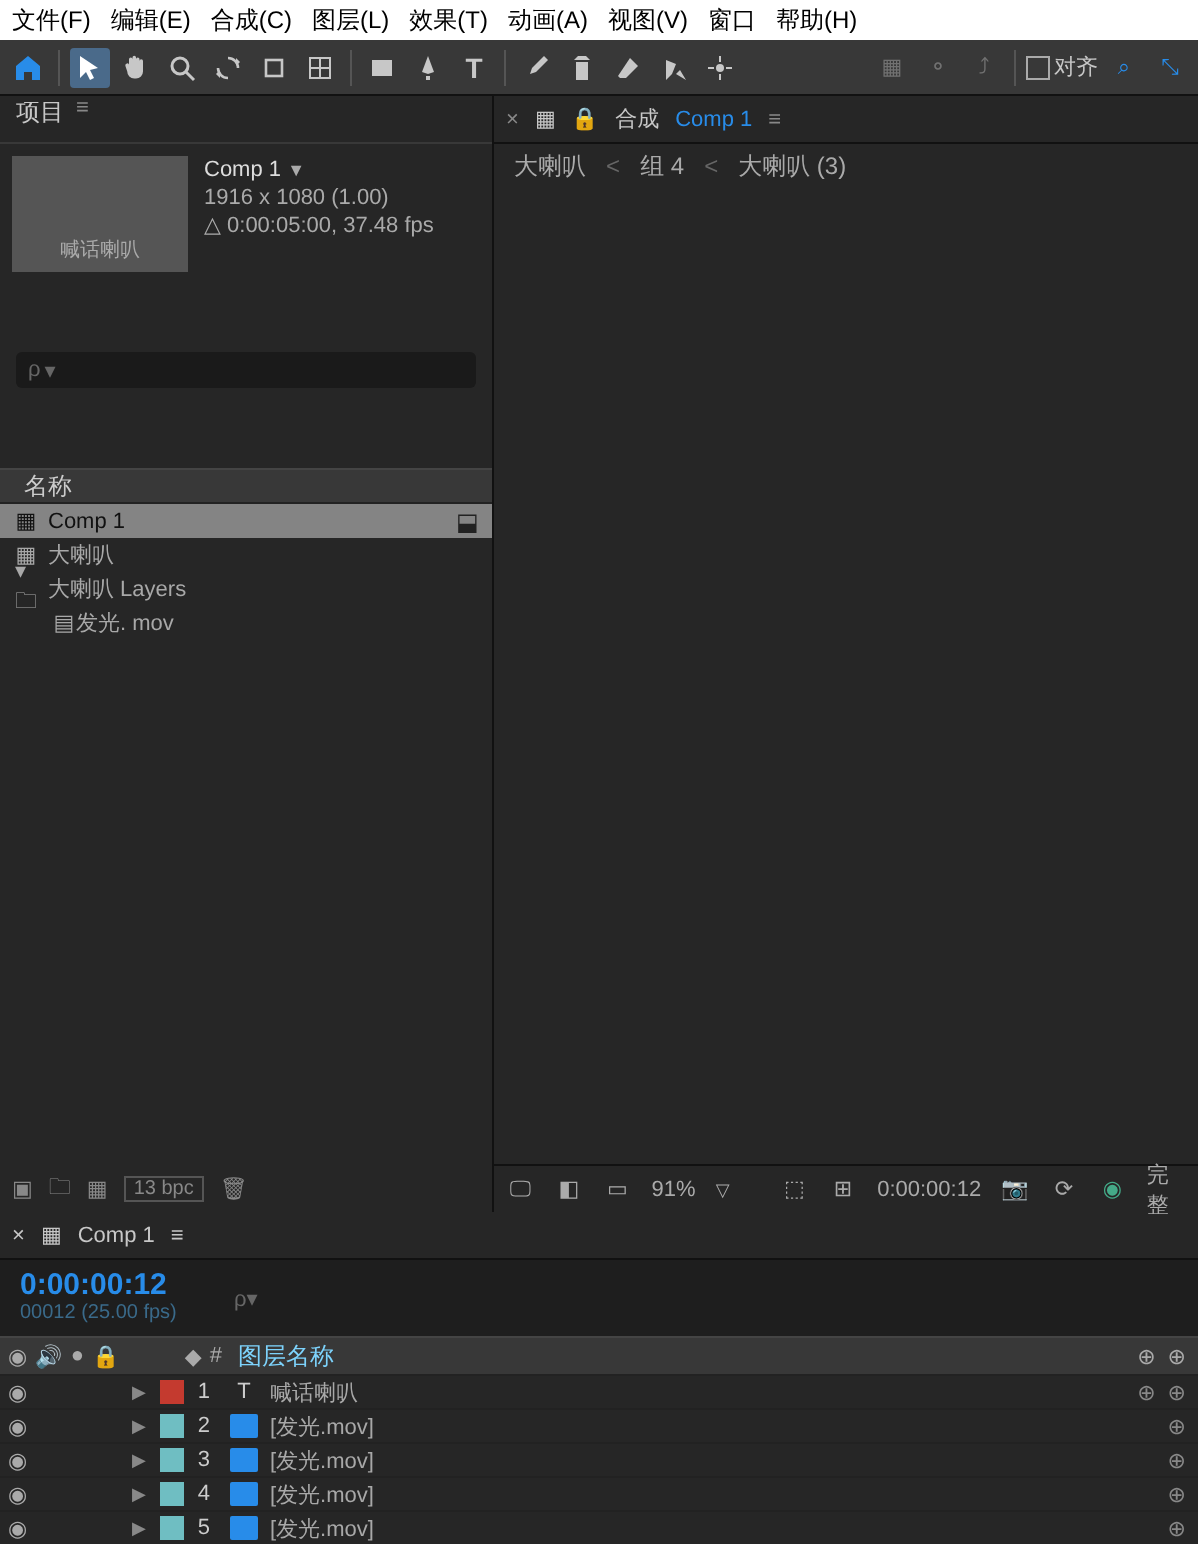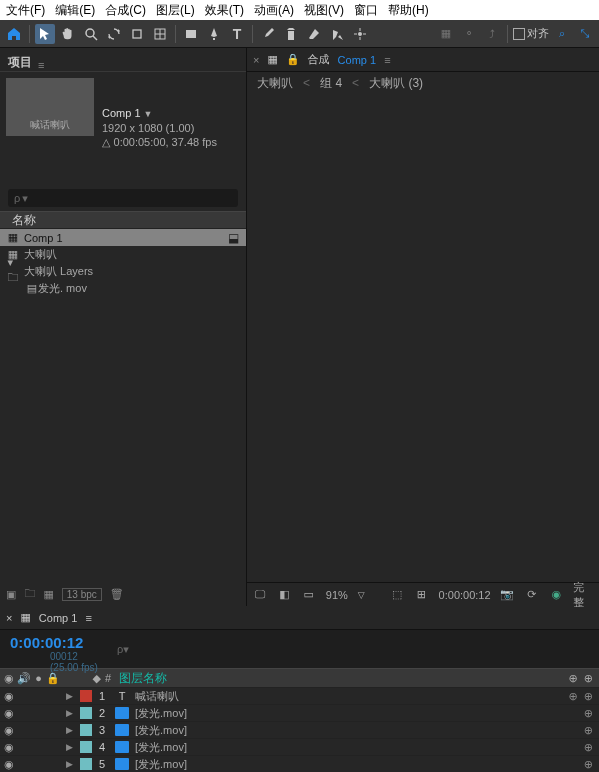--- a/index.html
+++ b/index.html
@@ -7,31 +7,31 @@
 .menubar { background: #fff; height: 20px; display: flex; align-items: center; padding: 0 6px; color: #000; gap: 10px; font-size: 12px; }
 .menubar span { cursor: default; }
 .toolbar { background: #383838; height: 28px; display: flex; align-items: center; padding: 0 4px; gap: 3px; border-bottom: 1px solid #111; }
 .tool { width: 20px; height: 20px; display: flex; align-items: center; justify-content: center; color: #c7c7c7; border-radius: 2px; }
 .tool.active { background: #4a6a8a; }
 .tool.home { color: #288ce9; }
 .sep { width: 1px; height: 18px; background: #555; margin: 0 2px; }
 .main { display: flex; height: 558px; }
 .left { width: 287px; background: #262626; display: flex; flex-direction: column; border-right: 1px solid #111; }
 .right { flex: 1; background: #262626; display: flex; flex-direction: column; }
-.panel-hdr { height: 24px; display: flex; align-items: flex-end; padding: 0 8px; background: #262626; border-bottom: 1px solid #383838; gap: 6px; font-weight: bold; }
+.panel-hdr { height: 24px; display: flex; align-items: flex-start; padding: 0 8px; background: #262626; border-bottom: 1px solid #383838; gap: 6px; }
 .panel-hdr .ham { color: #888; }
 .panel-title { color: #c7c7c7; font-size: 12px; }
 .proj-top { display: flex; padding: 6px; gap: 8px; }
 .thumb { width: 88px; height: 58px; background: #555; display: flex; align-items: flex-end; justify-content: center; padding-bottom: 4px; color: #aaa; font-size: 10px; }
-.comp-info { font-size: 11px; color: #aaa; line-height: 14px; margin-top: 28px; }
+.comp-info { font-size: 11px; color: #aaa; line-height: 14px; }
 .comp-info .name { color: #ddd; }
 .arrow-down { font-size: 9px; }
 .search-row { padding: 4px 8px; }
 .search { background: #1a1a1a; height: 18px; border-radius: 3px; display: flex; align-items: center; padding: 0 6px; color: #666; }
-.col-hdr { background: #383838; height: 18px; display: flex; align-items: center; padding: 0 12px; color: #ccc; font-size: 12px; border-top: 1px solid #444; border-bottom: 1px solid #222; }
+.col-hdr { background: #383838; height: 18px; display: flex; align-items: center; padding: 0 12px; color: #ccc; font-size: 12px; border-top: 1px solid #444; border-bottom: 1px solid #222; margin-top: 36px; }
 .items { flex: 1; overflow: hidden; }
 .item { height: 17px; display: flex; align-items: center; padding: 0 4px; gap: 6px; color: #a8a8a8; font-size: 11px; }
 .item.sel { background: #848484; color: #111; }
 .item .icon { width: 14px; height: 14px; display: flex; align-items: center; justify-content: center; font-size: 11px; }
 .item .flow { width: 14px; height: 14px; margin-left: auto; font-size: 12px; color: #222; }
 .indent1 { padding-left: 4px; }
 .indent2 { padding-left: 28px; }
 .left-footer { height: 24px; background: #262626; display: flex; align-items: center; padding: 0 6px; gap: 8px; color: #888; }
 .bpc { border: 1px solid #555; padding: 0 4px; font-size: 10px; }
 .right .tabbar { height: 24px; display: flex; align-items: center; padding: 0 6px; gap: 8px; border-bottom: 1px solid #111; }
@@ -42,24 +42,24 @@
 .breadcrumb { height: 22px; display: flex; align-items: center; padding: 0 10px; gap: 10px; color: #aaa; font-size: 12px; }
 .bc-chev { color: #666; }
 .viewer { flex: 1; background: #262626; }
 .right-footer { height: 24px; background: #262626; display: flex; align-items: center; padding: 0 6px; gap: 10px; color: #aaa; border-top: 1px solid #111; font-size: 11px; }
 .ftr-ico { width: 16px; height: 16px; display: flex; align-items: center; justify-content: center; }
 .timeline { background: #1e1e1e; }
 .tl-tab { height: 24px; display: flex; align-items: center; padding: 0 6px; gap: 8px; border-bottom: 1px solid #111; background: #262626; }
 .tl-top { height: 38px; display: flex; }
 .tl-timebox { width: 115px; padding: 4px 10px; }
 .timecode { color: #288ce9; font-size: 15px; font-weight: bold; }
-.fps { color: #3a6a8a; font-size: 10px; margin-left: 40px; }
+.fps { color: #3a6a8a; font-size: 10px; }
 .tl-header-row { height: 20px; background: #383838; display: flex; align-items: center; border-top: 1px solid #444; border-bottom: 1px solid #222; }
 .tl-h-icons { width: 115px; display: flex; align-items: center; padding: 0 4px; gap: 4px; color: #aaa; }
-.tl-h-label { padding-left: 4px; color: #14b8a6; font-size: 12px; }
+.tl-h-label { padding-left: 4px; color: #7dd3fc; font-size: 12px; }
 .layer { height: 17px; display: flex; align-items: center; background: #262626; border-bottom: 1px solid #222; }
 .layer .eye-col { width: 115px; display: flex; align-items: center; padding: 0 4px; gap: 7px; }
 .eye { width: 12px; color: #aaa; font-size: 11px; }
 .chev { color: #888; font-size: 9px; }
 .swatch { width: 12px; height: 12px; }
 .lnum { color: #ccc; width: 8px; }
 .ltype { width: 14px; text-align: center; color: #ccc; }
 .lfile { width:14px; height:12px; background:#288ce9; border-radius:1px; }
 .lname { color: #a8a8a8; font-size: 11px; }
 .layer-right { margin-left: auto; padding-right: 6px; display: flex; gap: 6px; color: #888; font-size: 11px; }
@@ -182,21 +182,21 @@
     <div class="panel-hdr">
       <span class="panel-title">项目</span>
       <span class="ham">≡</span>
     </div>
     <div class="proj-top">
       <div class="thumb">
         <span>喊话喇叭</span>
       </div>
       <div class="comp-info">
         <div><span class="name">Comp 1</span> <span class="arrow-down">▼</span></div>
-        <div>1920 x 1080 (1.00)</div>
+        <div>1916 x 1080 (1.00)</div>
         <div>△ 0:00:05:00, 37.48 fps</div>
       </div>
     </div>
     <div style="flex-basis:30px"></div>
     <div class="search-row">
       <div class="search">
         <span>ρ</span>
           <span style="margin-left:2px;">▾</span>
       </div>
     </div>

